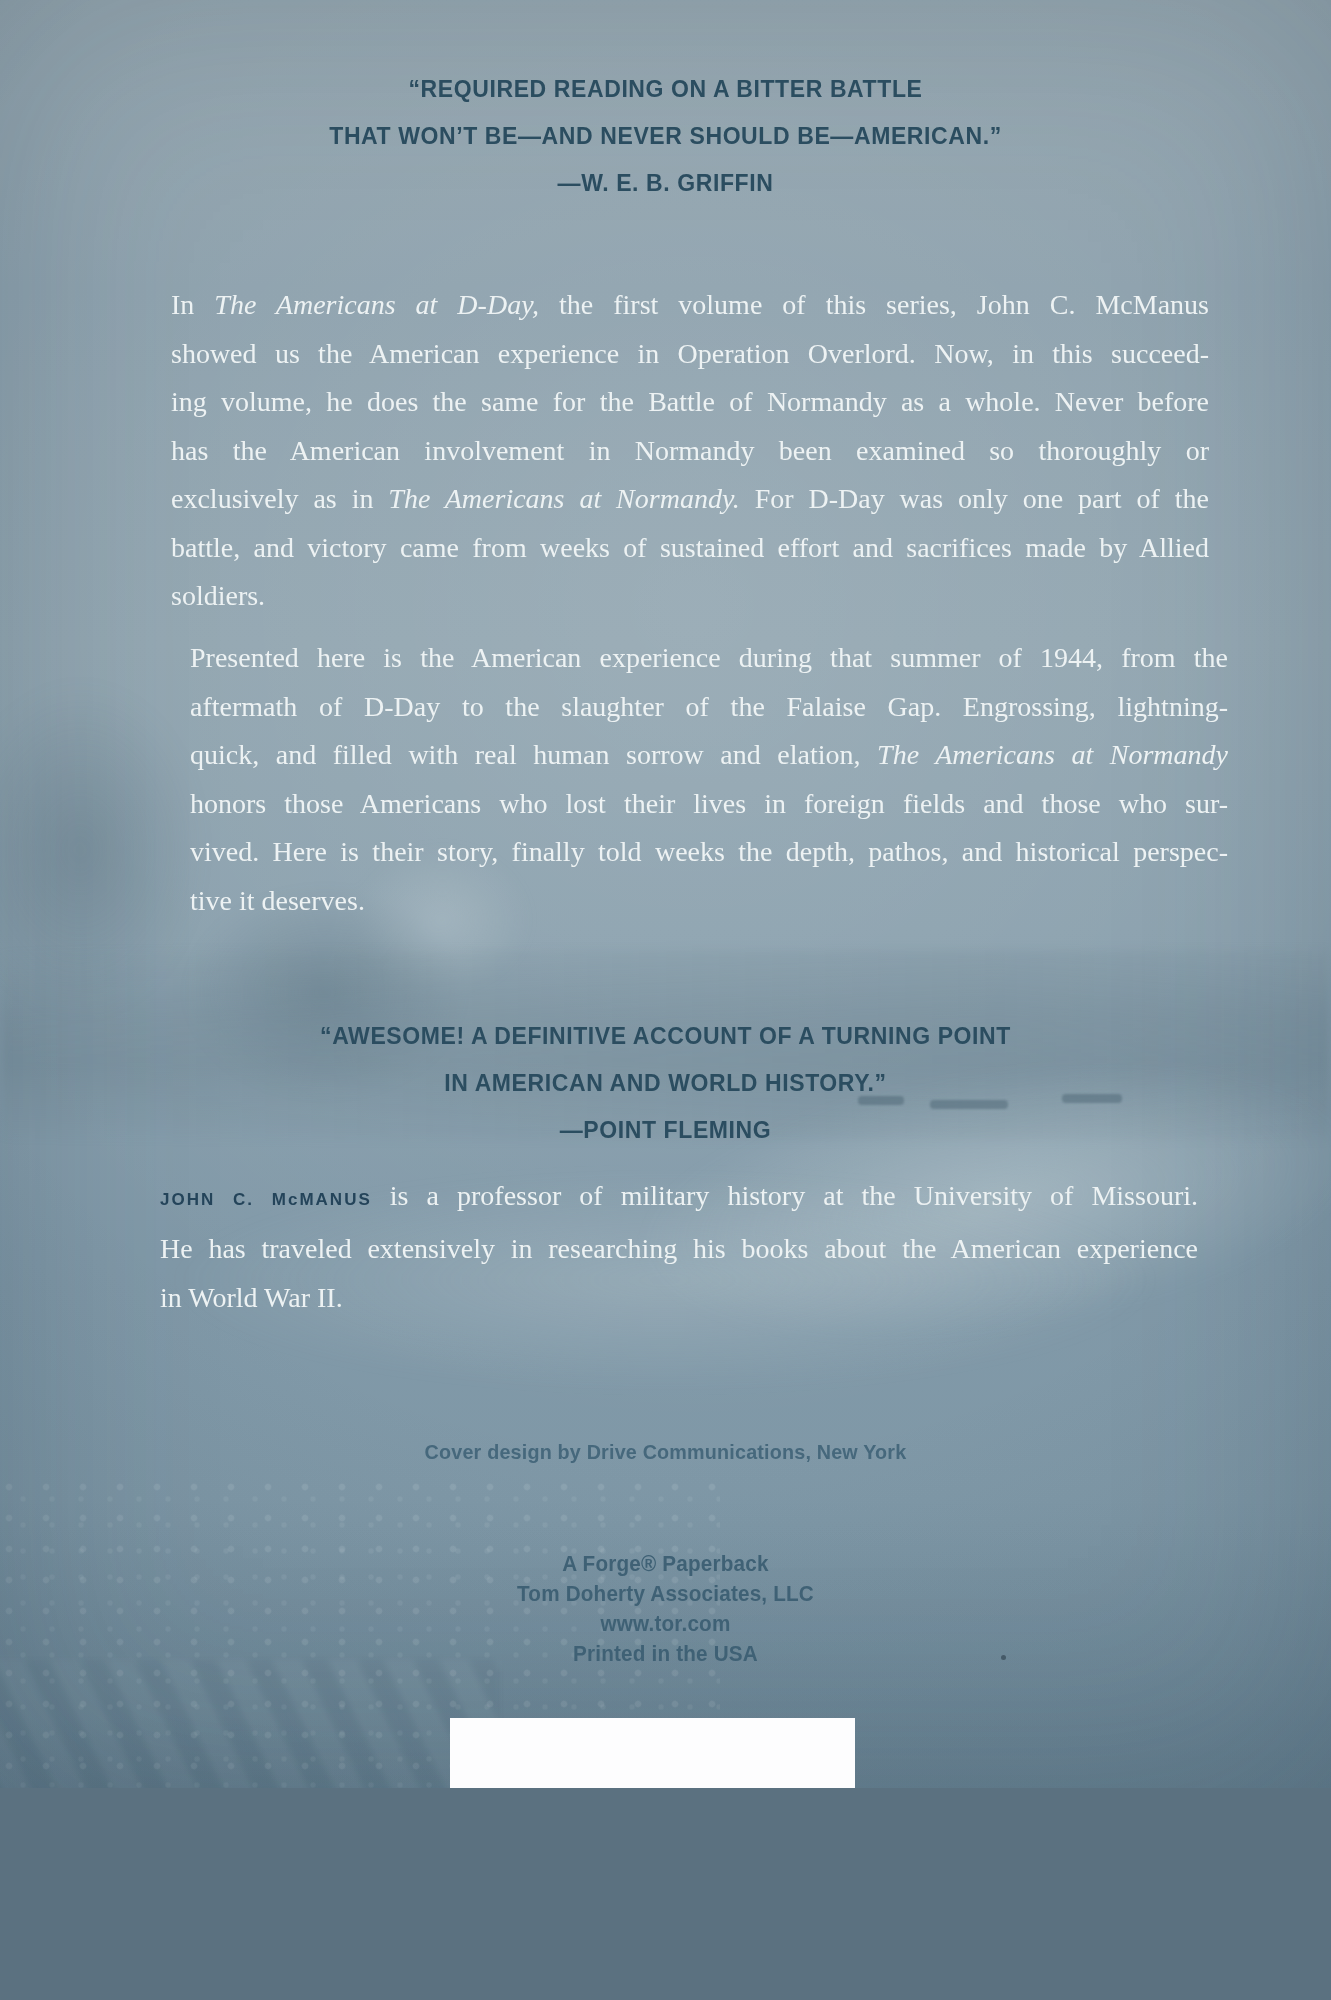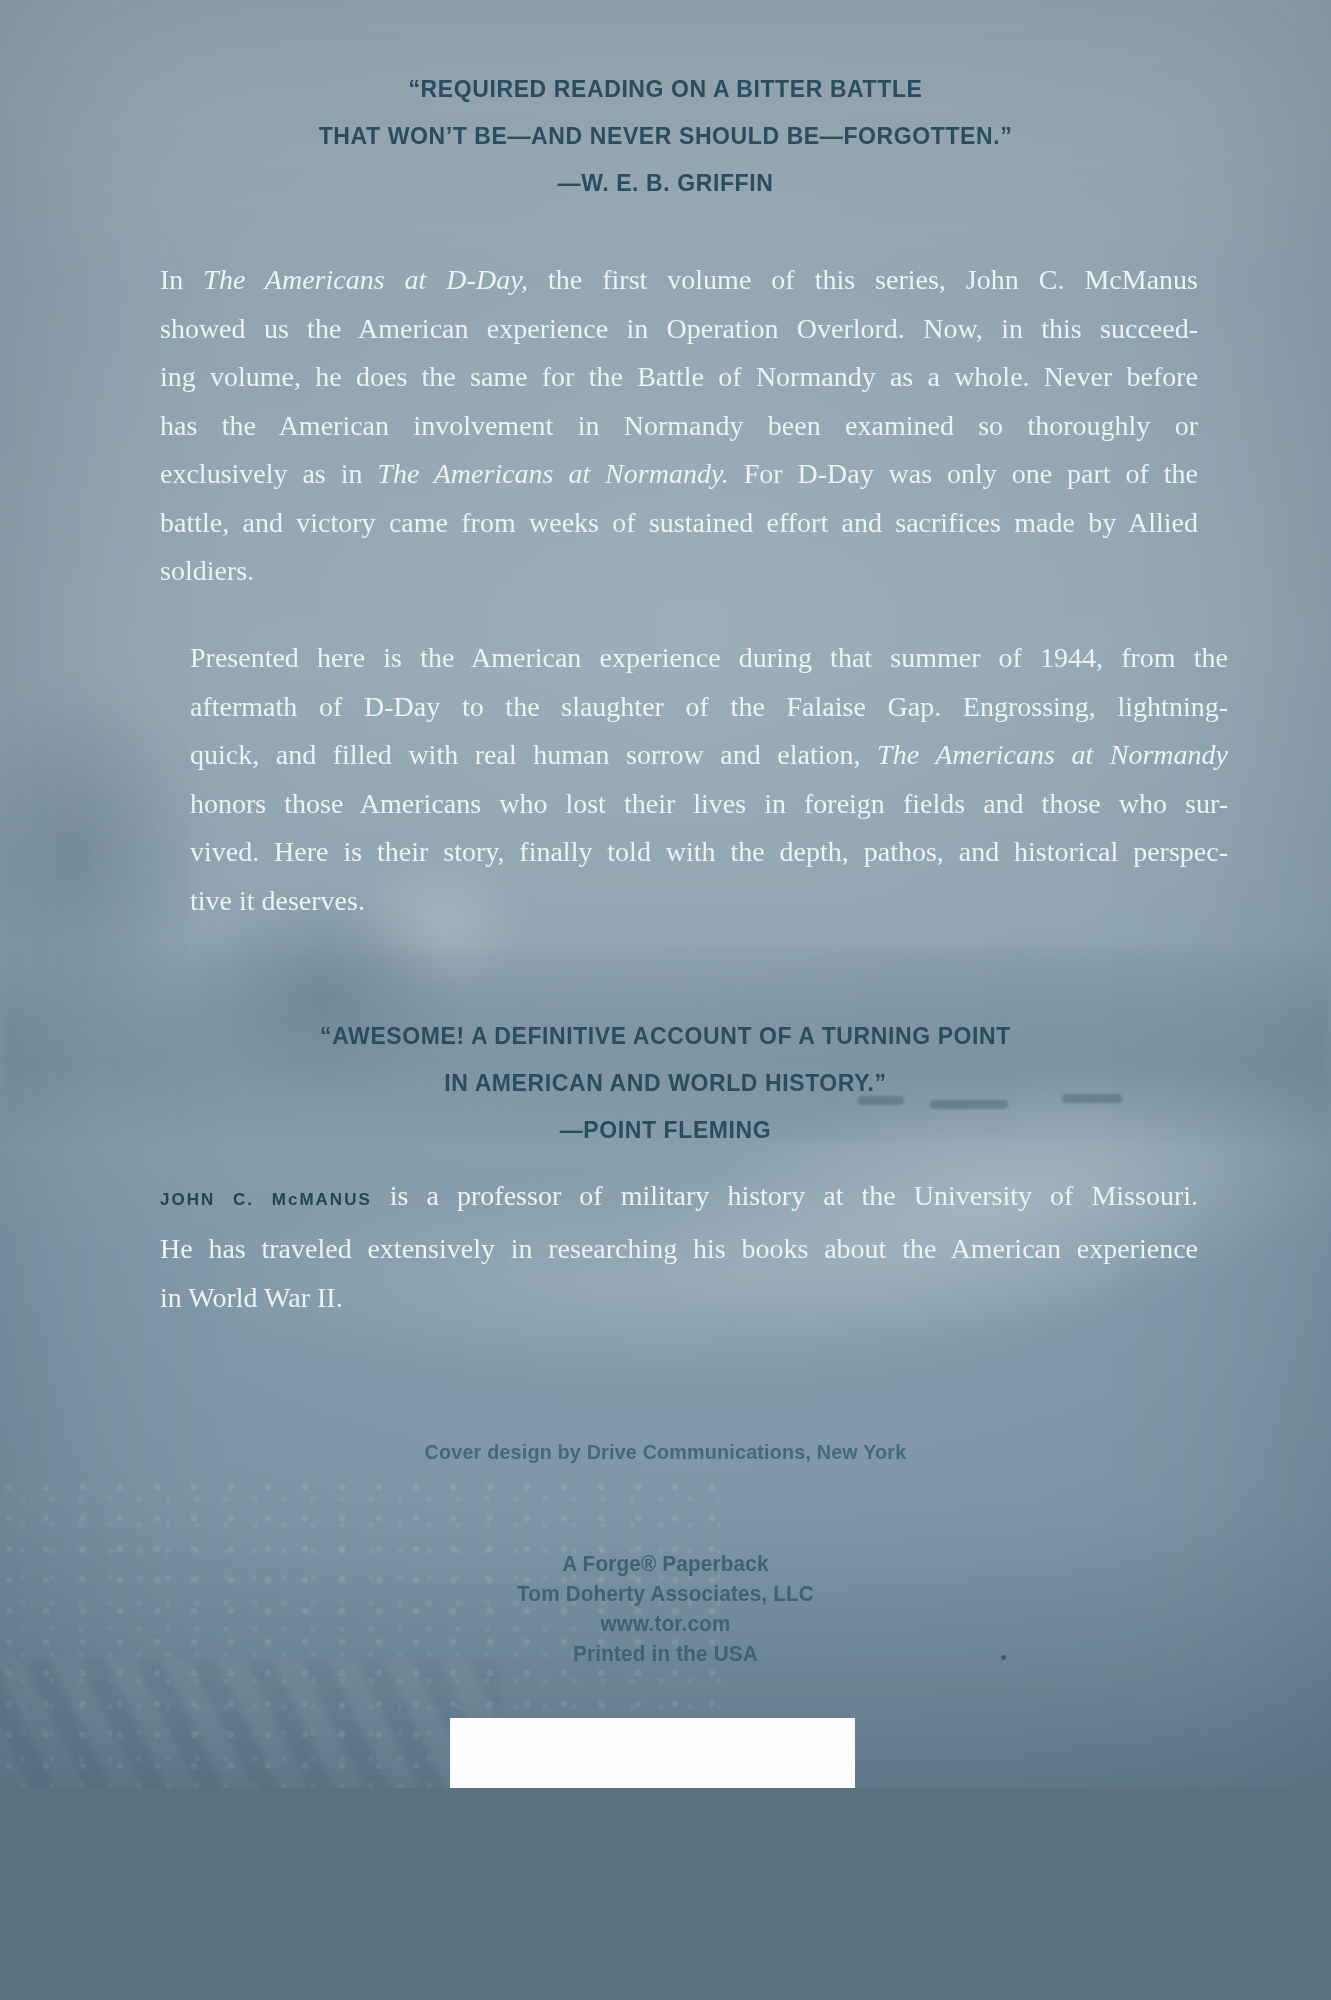--- a/index.html
+++ b/index.html
@@ -99,21 +99,21 @@
   }
   .quote-top{top:66px;}
   .quote-mid{top:1013px;}
   .para{
     position:absolute;left:160px;width:1038px;z-index:5;
     font-size:28px;line-height:48.5px;
     color:var(--body-color);
   }
   .para .tline{text-align:justify;text-align-last:justify;}
   .para .tline:last-child{text-align-last:left;}
-  .para-1{top:256px;}
+  .para-1{top:281px;margin-left:11px;}
   .para-2{top:634px;margin-left:30px;}
   .para-bio{top:1171px;line-height:49px;}
   .author-caps{
     font-family:"Liberation Sans",sans-serif;font-weight:bold;
     font-size:17px;letter-spacing:2px;
     color:var(--author-color);
   }
   .credit{
     position:absolute;left:0;top:1440px;width:1331px;z-index:5;
     text-align:center;
@@ -152,40 +152,40 @@
   <div class="bg-bottom-dark"></div>
   <div class="bg-furrows"></div>
   <div class="bg-speckles"></div>
   <div class="bg-vignette"></div>
   <div class="bg-dash dash-1"></div>
   <div class="bg-dash dash-2"></div>
   <div class="bg-dash dash-3"></div>
 
   <div class="quote quote-top">
       <div class="tline">“REQUIRED READING ON A BITTER BATTLE</div>
-      <div class="tline">THAT WON’T BE—AND NEVER SHOULD BE—FORGOTTEN.”</div>
+      <div class="tline">THAT WON’T BE—AND NEVER SHOULD BE—AMERICAN.”</div>
       <div class="tline">—W. E. B. GRIFFIN</div>
     </div>
 
   <div class="para para-1">
       <div class="tline">In <i>The Americans at D-Day,</i> the first volume of this series, John C. McManus</div>
       <div class="tline">showed us the American experience in Operation Overlord. Now, in this succeed-</div>
       <div class="tline">ing volume, he does the same for the Battle of Normandy as a whole. Never before</div>
       <div class="tline">has the American involvement in Normandy been examined so thoroughly or</div>
       <div class="tline">exclusively as in <i>The Americans at Normandy.</i> For D-Day was only one part of the</div>
       <div class="tline">battle, and victory came from weeks of sustained effort and sacrifices made by Allied</div>
       <div class="tline">soldiers.</div>
     </div>
 
   <div class="para para-2">
       <div class="tline">Presented here is the American experience during that summer of 1944, from the</div>
       <div class="tline">aftermath of D-Day to the slaughter of the Falaise Gap. Engrossing, lightning-</div>
       <div class="tline">quick, and filled with real human sorrow and elation, <i>The Americans at Normandy</i></div>
       <div class="tline">honors those Americans who lost their lives in foreign fields and those who sur-</div>
-      <div class="tline">vived. Here is their story, finally told with the depth, pathos, and historical perspec-</div>
+      <div class="tline">vived. Here is their story, finally told weeks the depth, pathos, and historical perspec-</div>
       <div class="tline">tive it deserves.</div>
     </div>
 
   <div class="quote quote-mid">
       <div class="tline">“AWESOME! A DEFINITIVE ACCOUNT OF A TURNING POINT</div>
       <div class="tline">IN AMERICAN AND WORLD HISTORY.”</div>
       <div class="tline">—POINT FLEMING</div>
     </div>
 
   <div class="para para-bio">

